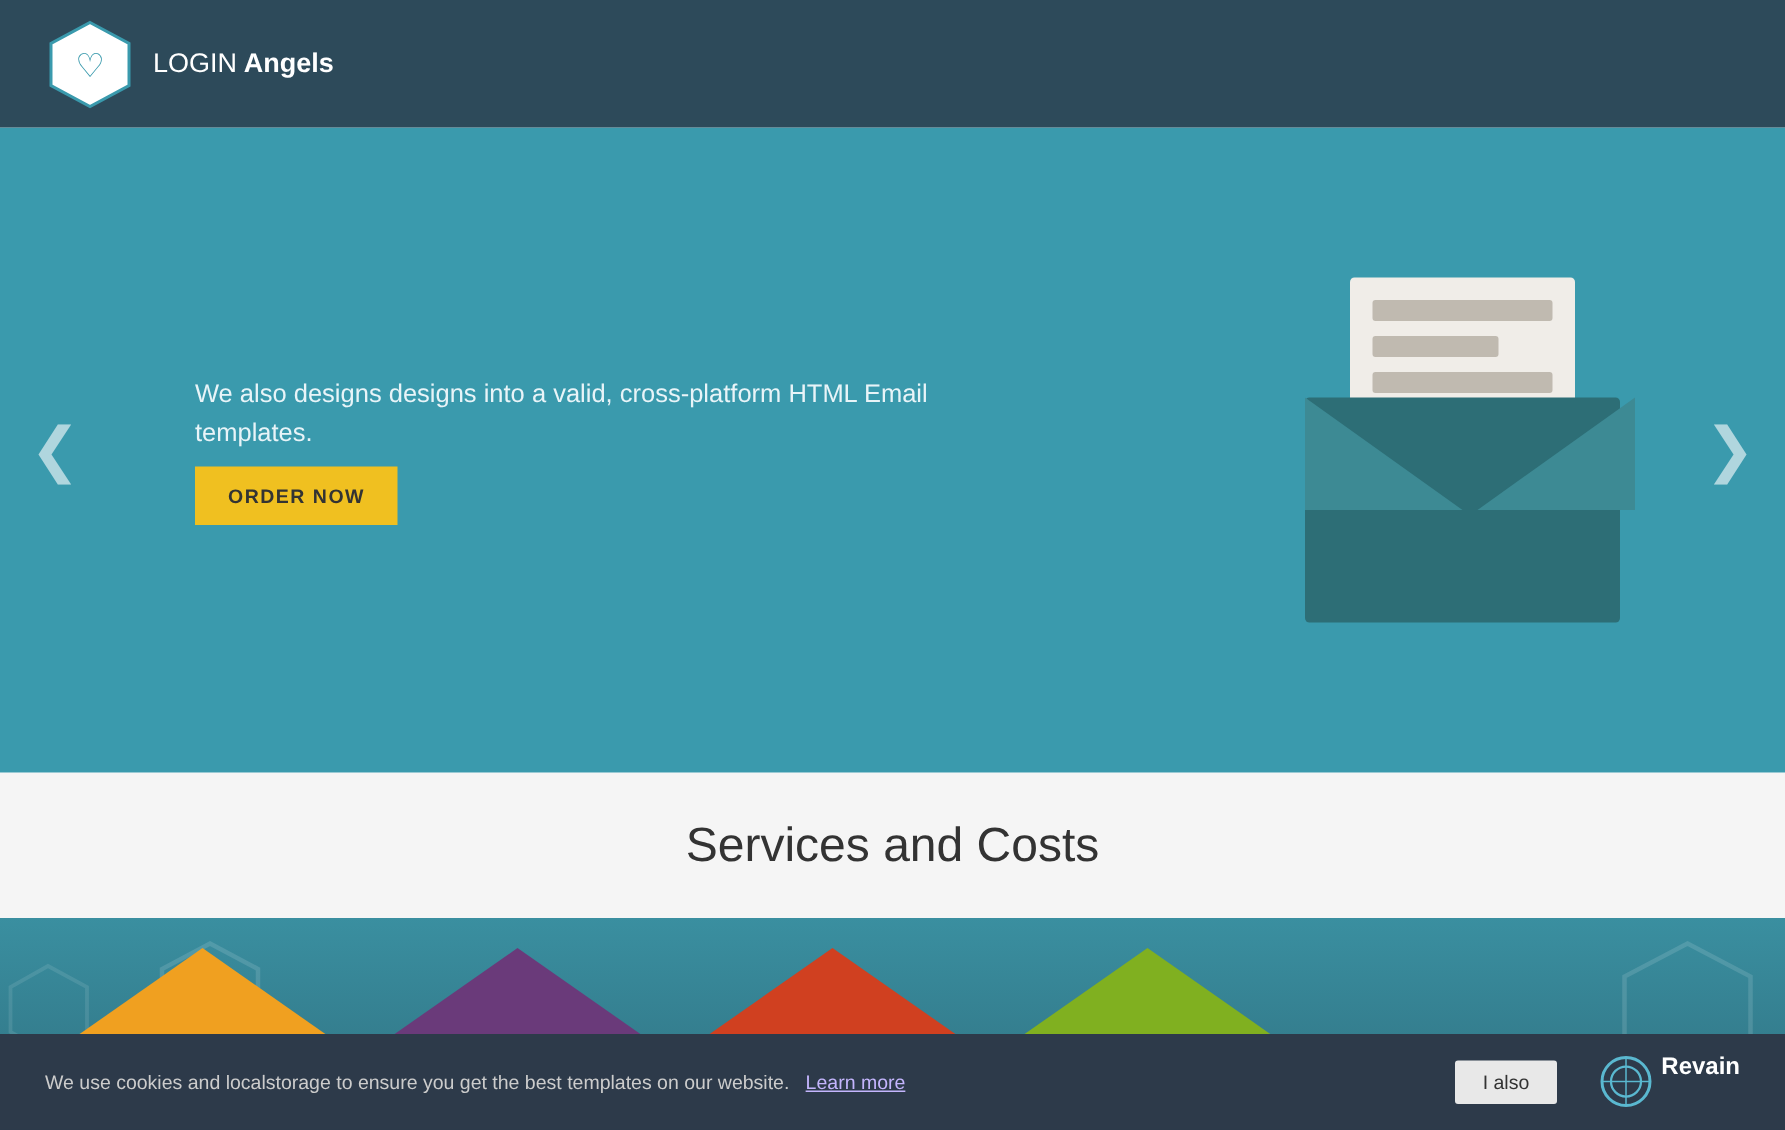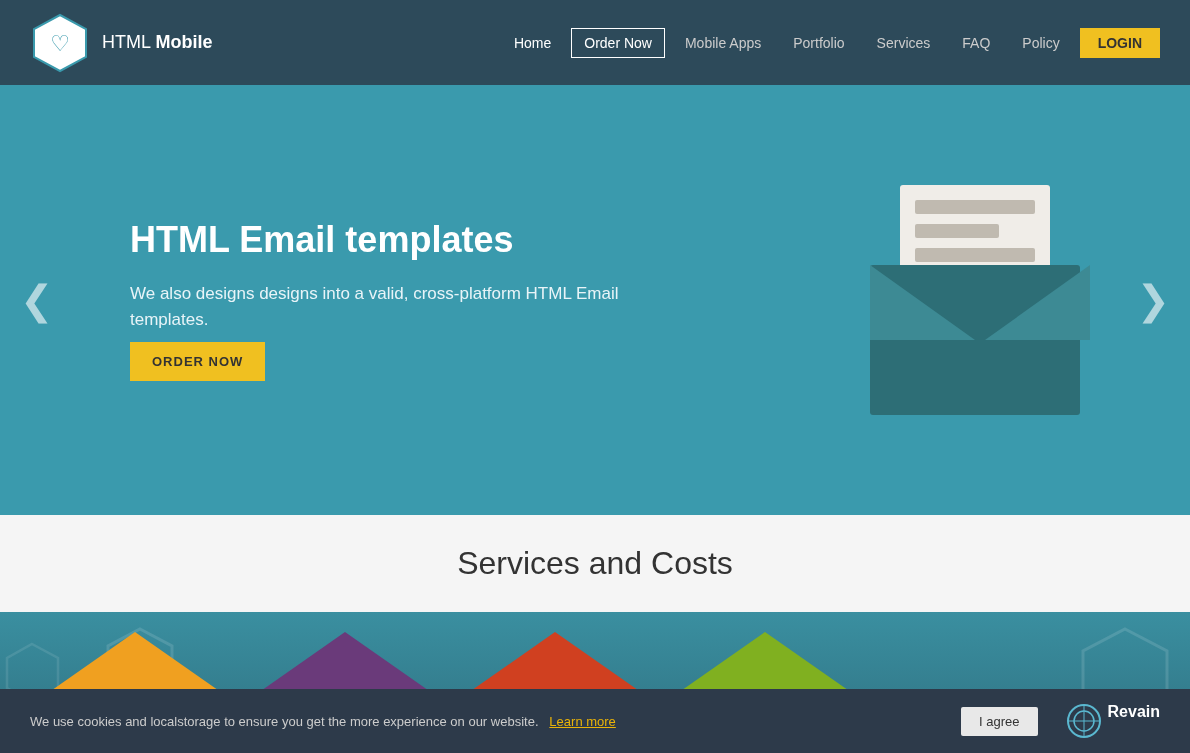--- a/index.html
+++ b/index.html
@@ -218,21 +218,21 @@
       padding: 14px 30px;
       display: flex;
       align-items: center;
       gap: 8px;
       z-index: 100;
     }
     .cookie-text {
       flex: 1;
     }
     .cookie-link {
-      color: #eab308;
+      color: #c4b5fd;
       text-decoration: underline;
       cursor: pointer;
     }
     .cookie-agree {
       background: #e8e8e8;
       color: #333;
       border: none;
       padding: 7px 18px;
       font-size: 13px;
       cursor: pointer;
@@ -259,41 +259,30 @@
 <body>
 
 <header class="header">
   <div class="logo-area">
     <svg class="logo-hex" viewBox="0 0 60 60">
       <polygon points="30,2 56,16 56,44 30,58 4,44 4,16" fill="white" stroke="#3a9aad" stroke-width="2"></polygon>
 
       <text x="30" y="38" text-anchor="middle" font-size="22" fill="#3a9aad">♡</text>
     </svg>
     <div>
-      <span style="color:white;font-size:18px;">HTML</span>
-      <span style="color:white;font-size:18px;font-weight:bold;">Mobile</span>
-    </div>
-  </div>
-  <nav class="nav">
-    <a class="nav-item active">Home</a>
-    <a class="nav-item order-now">Order Now</a>
-    <a class="nav-item">Mobile Apps</a>
-    <a class="nav-item">Portfolio</a>
-    <a class="nav-item">Services</a>
-    <a class="nav-item">FAQ</a>
-    <a class="nav-item">Policy</a>
-    <a class="nav-item login">LOGIN</a>
-  </nav>
+      <span style="color:white;font-size:18px;">LOGIN</span>
+      <span style="color:white;font-size:18px;font-weight:bold;">Angels</span>
+    </div>
+  </div>
 </header>
 
 <section class="hero">
   <span class="arrow arrow-left">❮</span>
 
   <div class="hero-content">
-    <h1 class="hero-title">HTML Email templates</h1>
     <p class="hero-desc">We also designs designs into a valid, cross-platform HTML Email templates.</p>
     <button class="btn-order">ORDER NOW</button>
   </div>
 
   <div class="hero-image">
     <div class="envelope-wrapper">
 
       <div class="document">
         <div class="doc-line"></div>
         <div class="doc-line short"></div>
@@ -360,25 +349,25 @@
       <div style="width:190px;height:190px;clip-path:polygon(50% 0%, 100% 35%, 100% 100%, 0% 100%, 0% 35%);background:#80b020;display:flex;align-items:center;justify-content:center;position:relative;">
         <span style="position:absolute;top:60%;left:50%;transform:translate(-50%,-50%);color:white;font-size:16px;font-weight:bold;white-space:nowrap;">Mobile Apps</span>
       </div>
       <div style="position:absolute;top:52%;left:50%;transform:translate(-50%,-60%);color:white;font-size:22px;">📱</div>
     </div>
   </div>
 </section>
 
 <div class="cookie-bar">
   <span class="cookie-text">
-    <span>We use cookies and localstorage to ensure you get the more experience on our website.</span>
+    <span>We use cookies and localstorage to ensure you get the best templates on our website.</span>
     &nbsp;
     <a class="cookie-link">Learn more</a>
   </span>
-  <button class="cookie-agree">I agree</button>
+  <button class="cookie-agree">I also</button>
   <div class="revain-logo">
     <svg class="revain-icon" viewBox="0 0 36 36">
       <circle cx="18" cy="18" r="16" fill="none" stroke="#5ab8d0" stroke-width="2"></circle>
       <circle cx="18" cy="18" r="10" fill="none" stroke="#5ab8d0" stroke-width="1.5"></circle>
       <line x1="18" y1="2" x2="18" y2="34" stroke="#5ab8d0" stroke-width="1"></line>
       <line x1="2" y1="18" x2="34" y2="18" stroke="#5ab8d0" stroke-width="1"></line>
     </svg>
     <span class="revain-text">Revain</span>
   </div>
 </div>

